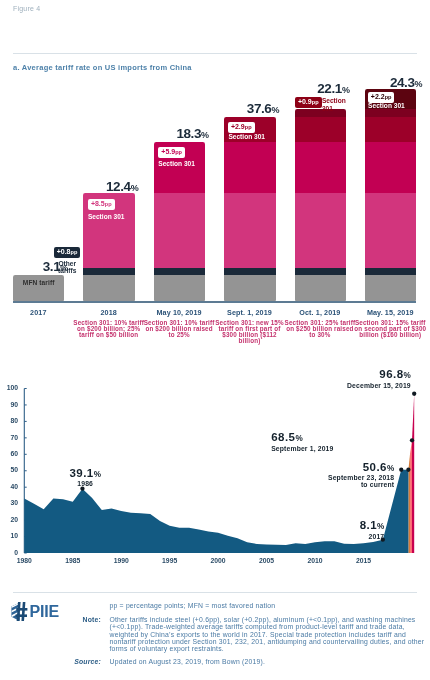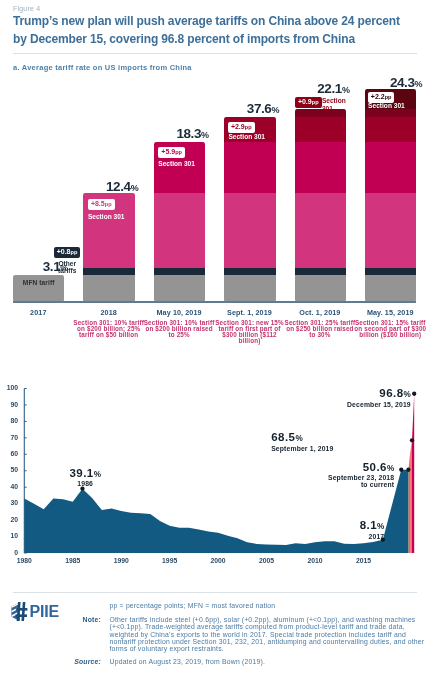--- a/index.html
+++ b/index.html
@@ -44,21 +44,20 @@
   .flabel { position:absolute; font-size:6.84px; letter-spacing:.2px; font-weight:bold; color:#2b5c85; text-align:right; width:40px; line-height:7.2px; }
   .flabel.it { font-style:italic; }
   .logo-text { position:absolute; left:29.6px; top:11.6px; font-size:16.0px; font-weight:bold; color:#2f679c; letter-spacing:-.2px; }
 </style>
 </head>
 <body>
 
 <div class="page">
 
   <div class="figno">Figure 4</div>
-  <div class="title">Trump’s new plan will push average tariffs on China above 24 percent by December 15, covering 96.8 percent of imports from China</div>
   <div class="rule" style="top:53px"></div>
 
   <div id="panelA">
     <div class="panel-label" style="left:13px; top:63px">a. Average tariff rate on US imports from China</div>
     <div id="barsRoot">
         <div class="bar" style="left:13.00px;top:274.54px;width:51.4px;height:27.06px;">
           <div class="seg" style="top:0.00px;height:27.56px;background:#949494"></div>
         </div>
         <div class="bar" style="left:83.40px;top:193.35px;width:51.4px;height:108.25px;">
           <div class="seg" style="top:0.00px;height:74.70px;background:#d2357d"></div>
@@ -171,21 +170,21 @@
         <div class="xtick" style="left:106.20px;top:206.90px">1990</div>
         <div class="xtick" style="left:154.65px;top:206.90px">1995</div>
         <div class="xtick" style="left:203.10px;top:206.90px">2000</div>
         <div class="xtick" style="left:251.55px;top:206.90px">2005</div>
         <div class="xtick" style="left:300.00px;top:206.90px">2010</div>
         <div class="xtick" style="left:348.45px;top:206.90px">2015</div>
         <div class="ann" style="left:45.2px;width:80px;text-align:center;top:116.70px"><span class="v">39.1</span><span class="vp">%</span><div class="d">1986</div></div>
         <div class="ann" style="left:244.3px;width:140px;text-align:right;top:168.90px"><span class="v">8.1</span><span class="vp">%</span><div class="d">2017</div></div>
         <div class="ann" style="left:254.2px;width:140px;text-align:right;top:110.60px"><span class="v">50.6</span><span class="vp">%</span><div class="d">September 23, 2018<br>to current</div></div>
         <div class="ann" style="left:271.2px;width:140px;text-align:left;top:81.40px"><span class="v">68.5</span><span class="vp">%</span><div class="d">September 1, 2019</div></div>
-        <div class="ann" style="left:270.8px;width:140px;text-align:right;top:37px"><span class="v">96.8</span><span class="vp">%</span><div class="d">December 15, 2019</div></div>
+        <div class="ann" style="left:270.8px;width:140px;text-align:right;top:18px"><span class="v">96.8</span><span class="vp">%</span><div class="d">December 15, 2019</div></div>
       </div>
   </div>
 
   <div id="footer">
     <div class="rule" style="top:0px; left:13px"></div>
 
     <svg class="logo-mark" width="16.4" height="19.4" viewBox="0 0 82 97" style="position:absolute;left:11.4px;top:10.2px">
       <defs>
         <clipPath id="pnl">
             <path d="M2 23 L44 2 L44 95 L2 74 Z"></path>

